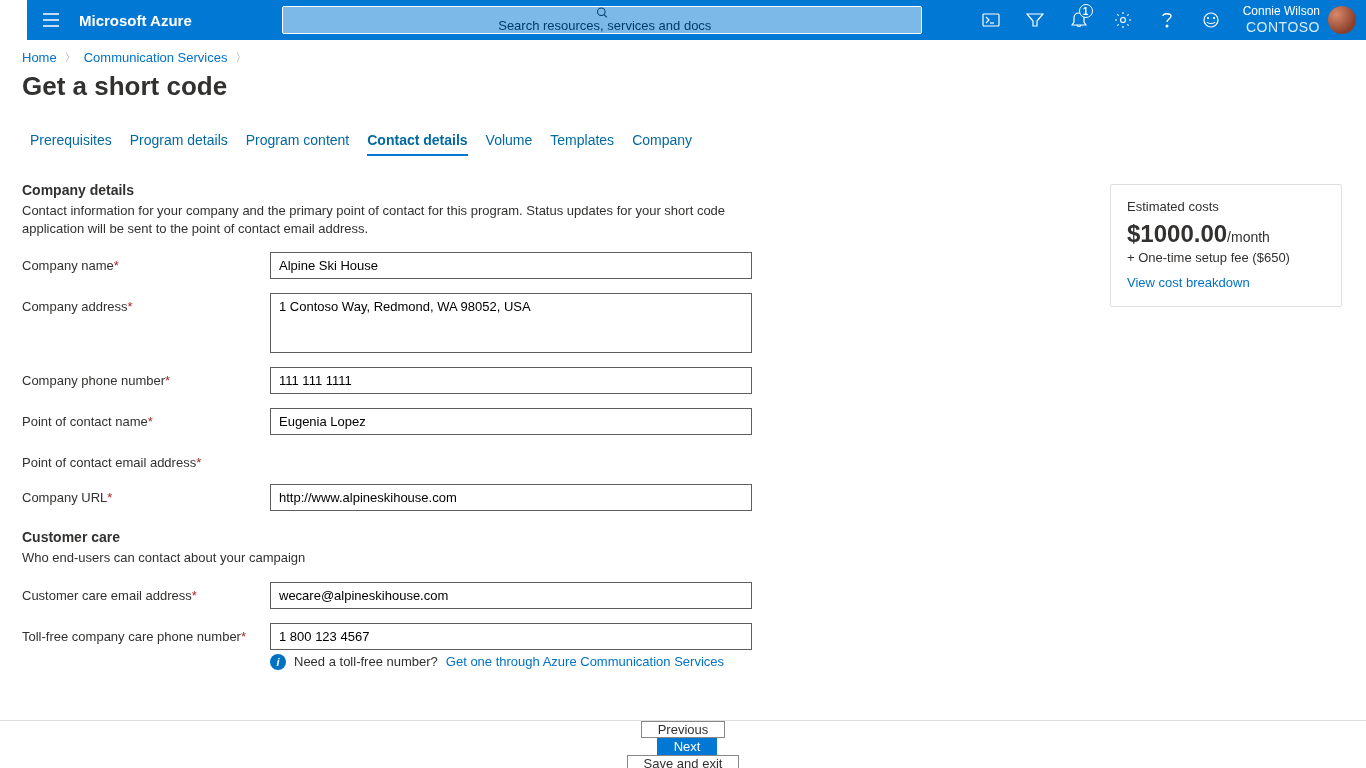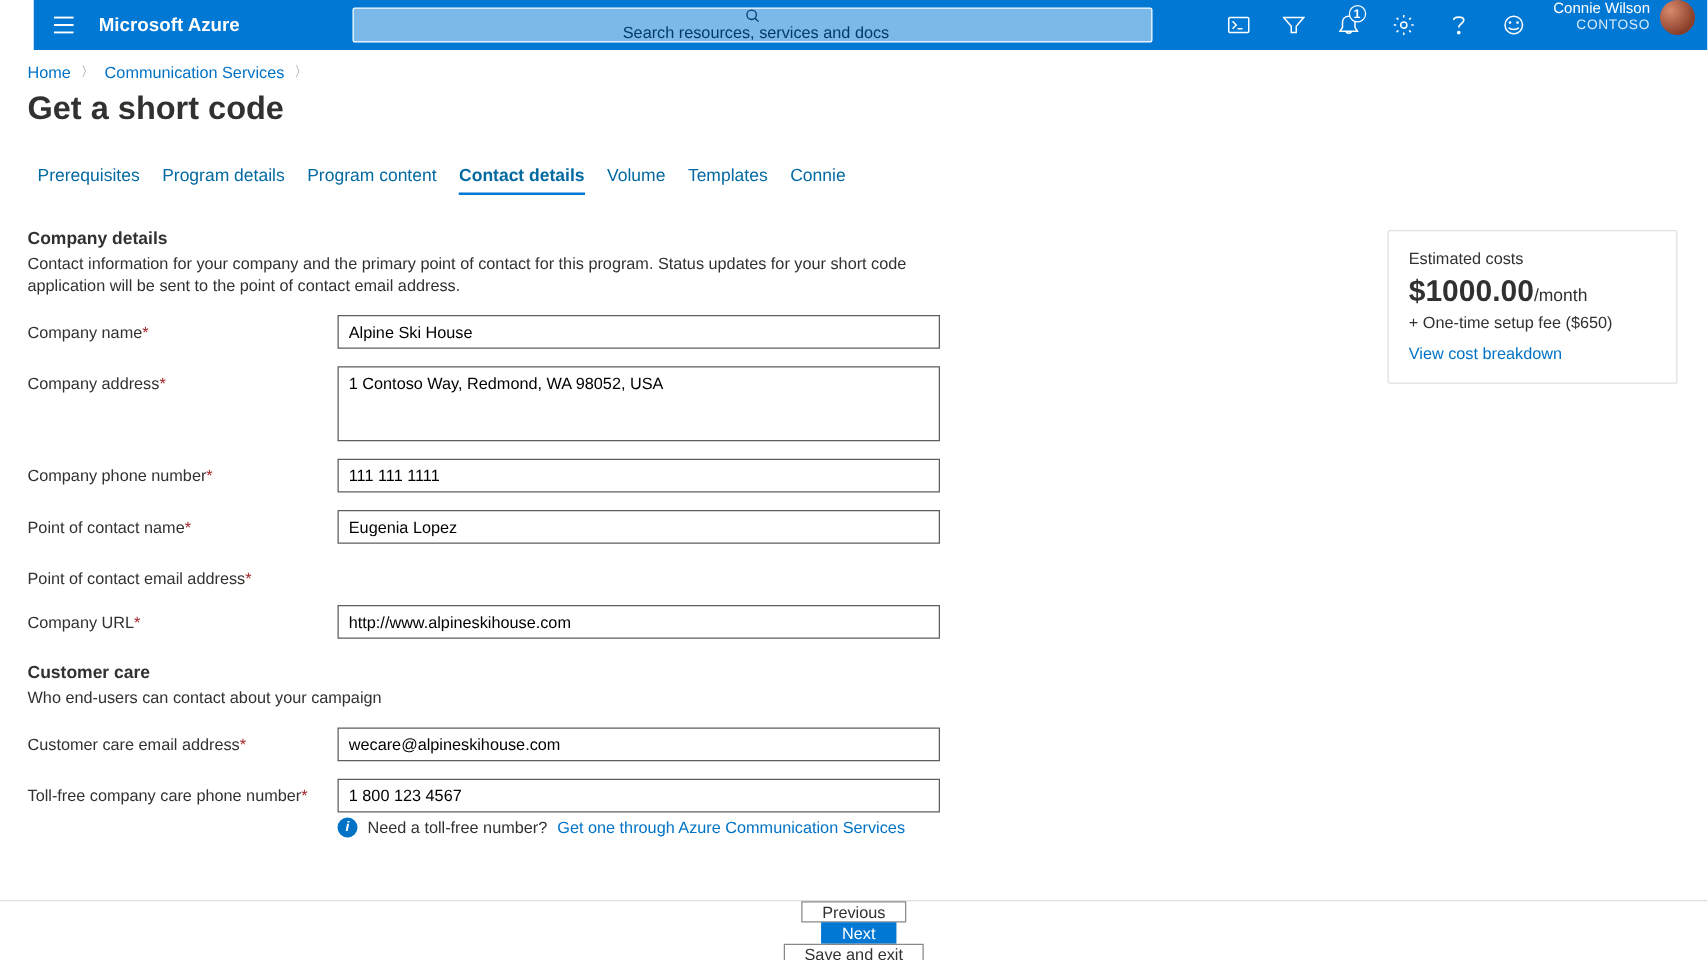--- a/index.html
+++ b/index.html
@@ -62,27 +62,27 @@
     background:#0078d4;
     border:1px solid #fff;
     color:#fff;
     font-size:10px; font-weight:600;
     border-radius:8px;
     min-width:14px; height:14px;
     display:flex; align-items:center; justify-content:center;
     padding:0 2px;
   }
   .user {
-    display:flex; align-items:flex-start; gap:8px;
+    display:flex; align-items:center; gap:8px;
     padding-right:10px; padding-left:10px;
     height:40px; cursor:pointer;
   }
   .user-text { text-align:right; line-height:1.15; }
   .user-name { font-size:12px; }
-  .user-org { font-size:11px; letter-spacing:0.5px; opacity:0.85; }
+  .user-org { font-size:14px; letter-spacing:0.5px; opacity:0.85; }
   .avatar {
     width:28px; height:28px; border-radius:50%;
     background: radial-gradient(circle at 30% 30%, #d9896b, #8a3f2b 70%);
   }
 
   
   .page {
     padding: 10px 22px 0 22px;
   }
   .breadcrumb {
@@ -269,21 +269,21 @@
 
   <h1 class="title">Get a short code</h1>
 
   <div class="tabs" id="tabs">
       <div class="tab">Prerequisites</div>
       <div class="tab">Program details</div>
       <div class="tab">Program content</div>
       <div class="tab active">Contact details</div>
       <div class="tab">Volume</div>
       <div class="tab">Templates</div>
-      <div class="tab">Connie</div>
+      <div class="tab">Company</div>
     </div>
 
   <div class="content-row">
     <div class="form-col">
 
       <div class="section-block">
         <div class="section-head">Company details</div>
         <div class="section-desc">Contact information for your company and the primary point of contact for this program. Status updates for your short code application will be sent to the point of contact email address.</div>
 
         <div class="field-row">

